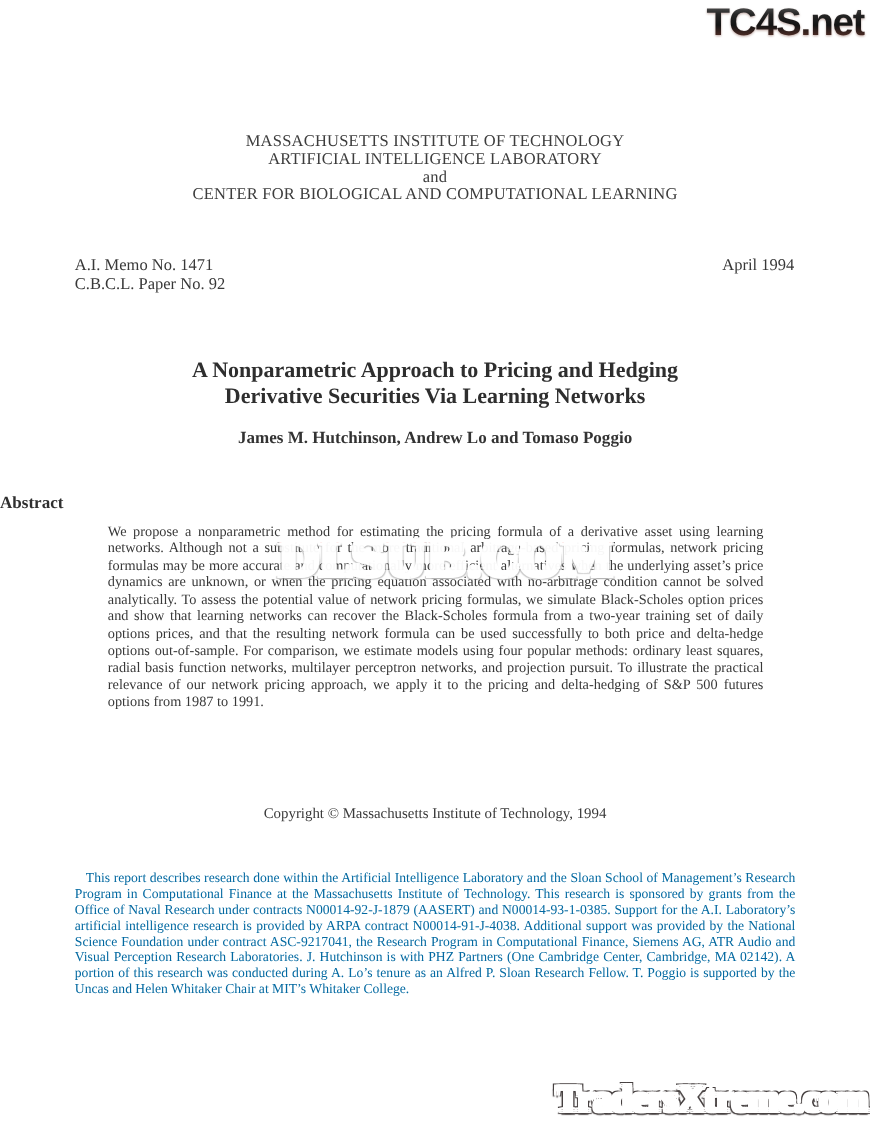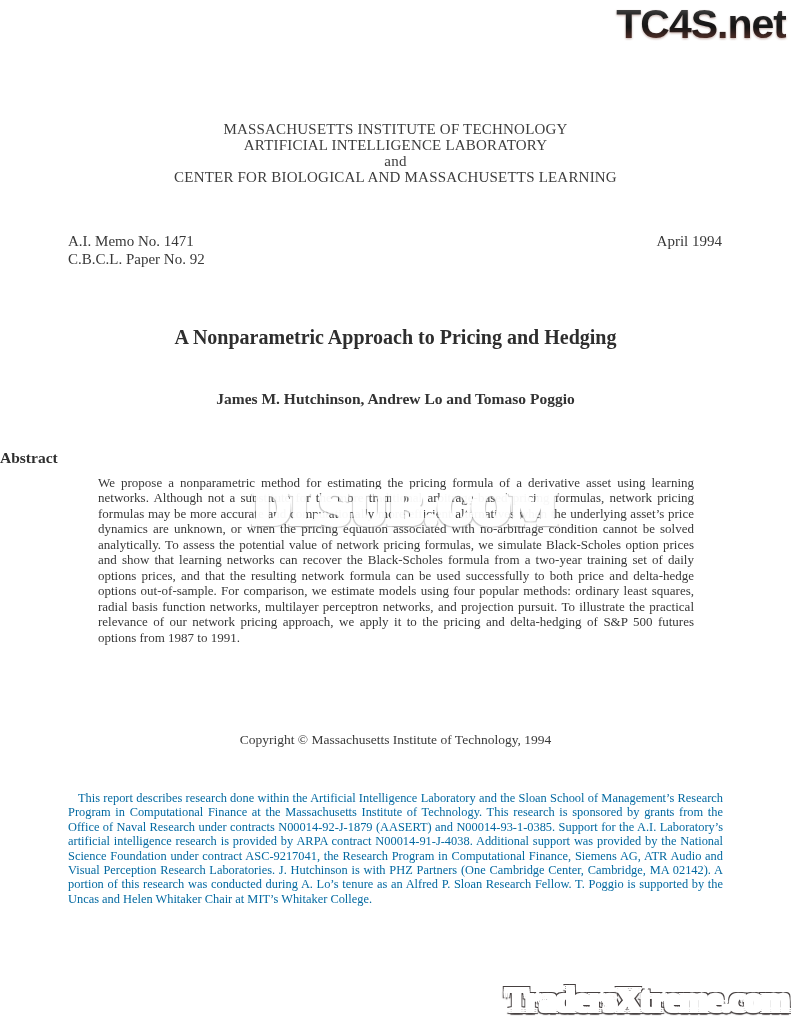--- a/index.html
+++ b/index.html
@@ -6,21 +6,21 @@
   html, body { background: #ffffff; }
   body { width: 791px; height: 1024px; position: relative; overflow: hidden;
          font-family: "Liberation Serif", serif; color: #343434; }
 
   .page { position: absolute; left: 0; top: 0; width: 791px; height: 1024px; background: #ffffff; }
 
   
   .tc4s {
     position: absolute; top: 1px; right: 5px;
     font-family: "Liberation Sans", sans-serif;
-    font-weight: 800; font-size: 41px; letter-spacing: -1px;
+    font-weight: 800; font-size: 35px; letter-spacing: -1px;
     background: linear-gradient(180deg, #6e6e6e 0%, #252525 30%, #141414 55%, #4a2b25 78%, #8a4a3e 100%);
     -webkit-background-clip: text; background-clip: text; color: transparent;
     text-shadow: none;
     filter: drop-shadow(0 1px 1px rgba(120,70,60,0.45));
   }
 
   
   .inst-header {
     position: absolute; top: 121px; left: 0; width: 791px;
     text-align: center; font-size: 15px; line-height: 16px; color: #3d3d3d;
@@ -100,33 +100,34 @@
 <body>
 
 <div class="page">
 
   <div class="tc4s">TC4S.net</div>
 
   <div class="inst-header">
     <div>MASSACHUSETTS INSTITUTE OF TECHNOLOGY</div>
     <div>ARTIFICIAL INTELLIGENCE LABORATORY</div>
     <div>and</div>
-    <div>CENTER FOR BIOLOGICAL AND MASSACHUSETTS LEARNING</div>
+    <div>CENTER FOR BIOLOGICAL AND COMPUTATIONAL LEARNING</div>
   </div>
 
   <div class="memo-row">
     <div>
       <div>A.I. Memo No. 1471</div>
       <div>C.B.C.L. Paper No.  92</div>
     </div>
     <div>April 1994</div>
   </div>
 
   <div class="doc-title">
     <div>A Nonparametric Approach to Pricing and Hedging</div>
+    <div>Derivative Securities Via Learning Networks</div>
   </div>
 
   <div class="authors">James M. Hutchinson, Andrew Lo and Tomaso Poggio</div>
 
   <div class="abstract-heading">Abstract</div>
   <div class="abstract-body">We propose a nonparametric method for estimating the pricing formula of a derivative asset using learning networks.  Although not a substitute for the more traditional arbitrage-based pricing formulas, network pricing formulas may be more accurate and computationally more efficient alternatives when the underlying asset’s price dynamics are unknown, or when the pricing equation associated with no-arbitrage condition cannot be solved analytically. To assess the potential value of network pricing formulas, we simulate Black-Scholes option prices and show that learning networks can recover the Black-Scholes formula from a two-year training set of daily options prices, and that the resulting network formula can be used successfully to both price and delta-hedge options out-of-sample.  For comparison, we estimate models using four popular methods: ordinary least squares, radial basis function networks, multilayer perceptron networks, and projection pursuit.  To illustrate the practical relevance of our network pricing approach, we apply it to the pricing and delta-hedging of S&amp;P 500 futures options from 1987 to 1991.</div>
 
   <div class="dlsub">DLSUB.COM</div>
 
   <div class="copyright">Copyright © Massachusetts Institute of Technology, 1994</div>

